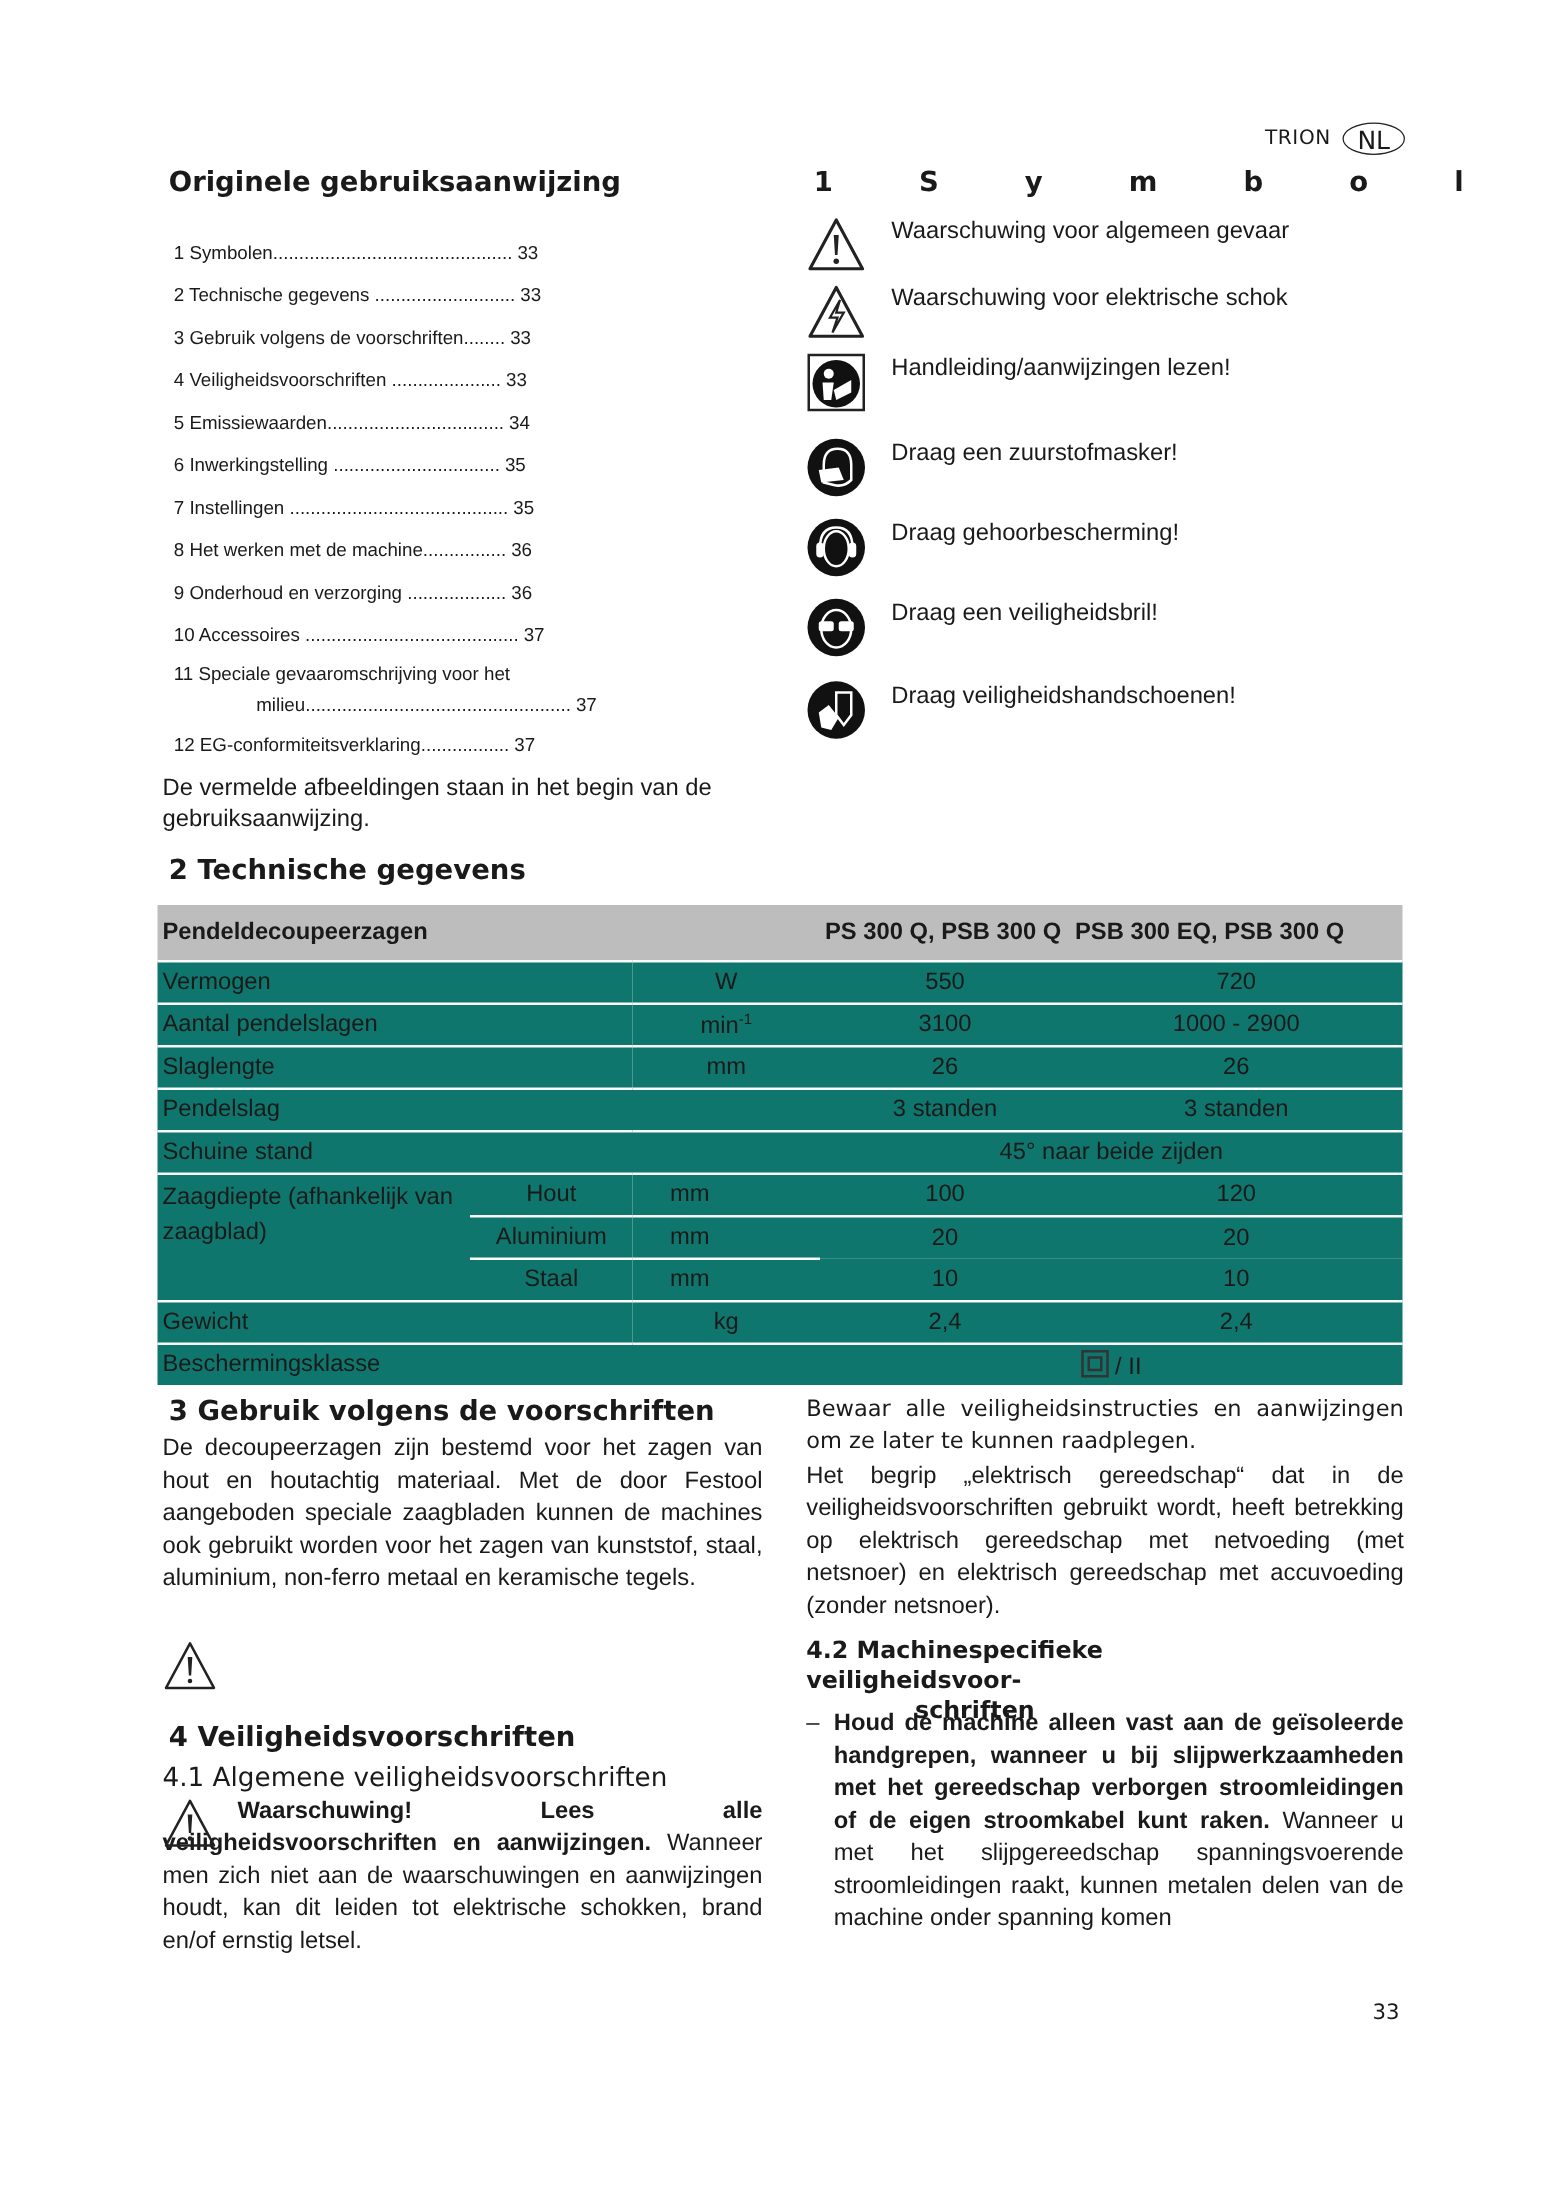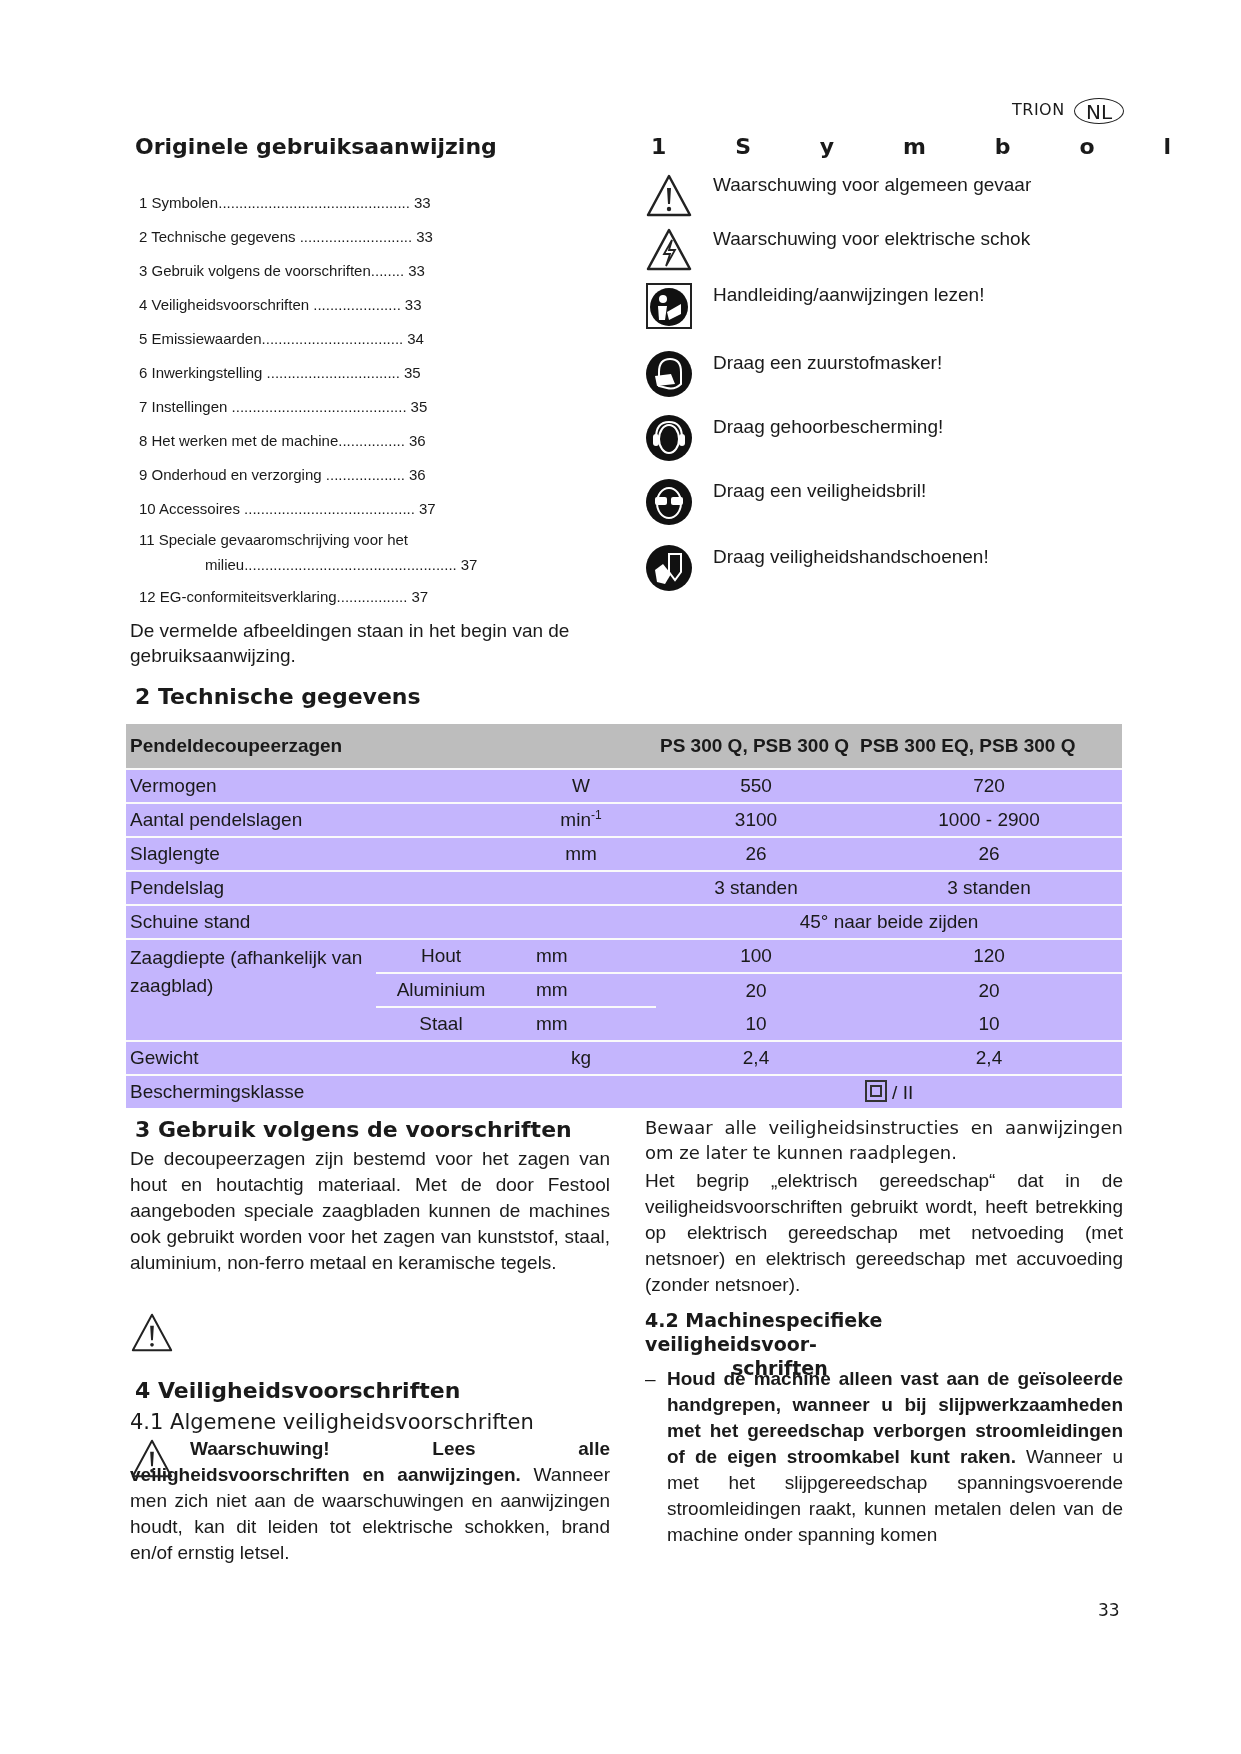--- a/index.html
+++ b/index.html
@@ -26,21 +26,21 @@
   .sym-title { left: 651px; top: 134px; width: 520px; font-size: 22px; font-weight: bold;
                display: flex; justify-content: space-between; }
   .sym-row { left: 645px; width: 540px; height: 56px; }
   .sym-icon { position: absolute; left: 0; top: 0; width: 48px; height: 48px; }
   .sym-label { position: absolute; left: 68px; top: 2px; font-size: 19px; font-family: "Liberation Sans", sans-serif; white-space: nowrap; }
 
   
   .spec { left: 126px; top: 724px; width: 996px; border-collapse: collapse; font-family: "Liberation Sans", sans-serif; font-size: 19px; }
   .spec th { background: #bdbdbd; text-align: left; font-weight: bold; height: 40px; padding: 2px 4px; }
   .spec th.c { text-align: left; }
-  .spec td { background: #c4b5fd; height: 32px; padding: 0 4px; border-top: 2px solid #fafafa; margin-left: 28px; }
+  .spec td { background: #0f766e; height: 32px; padding: 0 4px; border-top: 2px solid #fafafa; margin-left: 28px; }
   .spec td.c { text-align: center; }
   .spec td.noborder { border-top: none; }
   sup { font-size: 12px; }
   .classbox { display: inline-block; width: 18px; height: 18px; border: 2px solid #333; position: relative; vertical-align: -3px; }
   .classbox::after { content: ""; position: absolute; left: 3px; top: 3px; width: 8px; height: 8px; border: 2px solid #333; }
 
   
   .sec3-title { left: 135px; top: 1117px; font-size: 22px; font-weight: bold; }
   .para { font-family: "Liberation Sans", sans-serif; font-size: 19px; line-height: 26px; text-align: justify; }
   .p3 { left: 130px; top: 1146px; width: 480px; }

